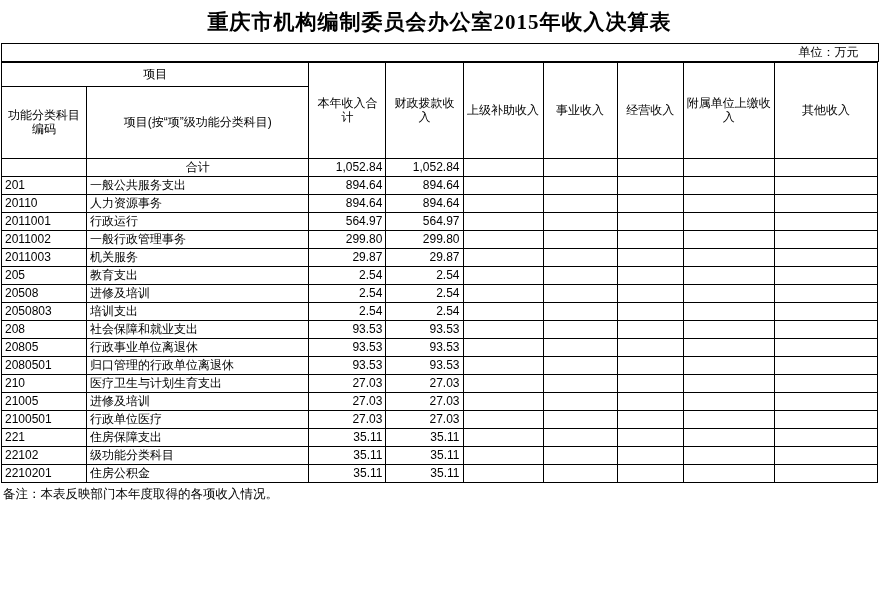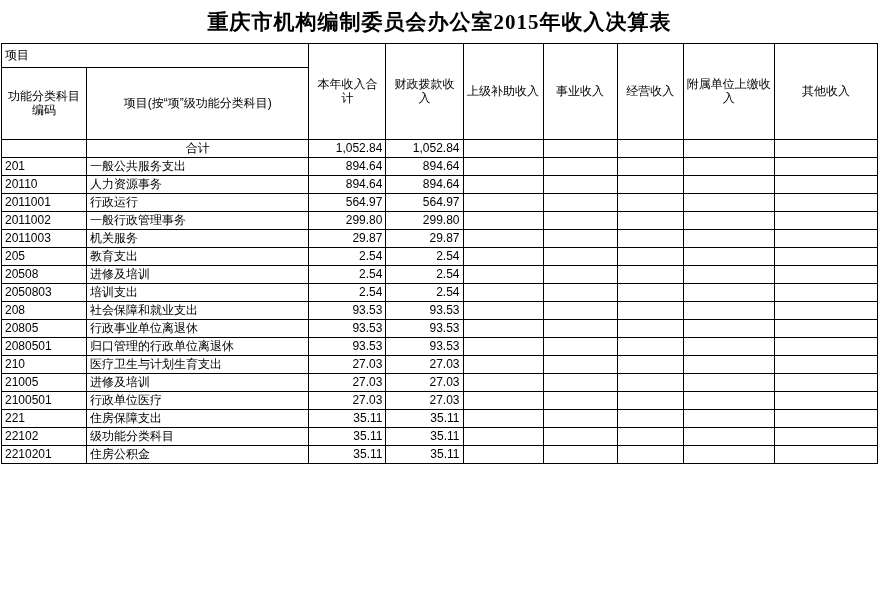--- a/index.html
+++ b/index.html
@@ -51,21 +51,21 @@
     padding-right: 6px;
   }
   .meta-row td { height: 17px; }
   .hdr {
     text-align: center;
     font-weight: normal;
     font-size: 12.5px;
     vertical-align: middle;
   }
   .hdr-项目 {
-    text-align: left;
+    text-align: center;
     font-size: 12.5px;
   }
   .num {
     text-align: right;
     padding-right: 6px;
     font-family: "Liberation Sans", "DejaVu Sans", sans-serif;
     font-size: 12.5px;
   }
   .code {
     text-align: left;
@@ -91,20 +91,24 @@
 <div class="page">
 
   <div class="title">重庆市机构编制委员会办公室2015年收入决算表</div>
 
   <table class="sheet">
     <colgroup>
       <col style="width:795px">
       <col style="width:82px">
     </colgroup>
     <tbody>
+      <tr class="meta-row">
+        <td style="border-right:none;"></td>
+        <td class="meta-cell" style="border-left:none;text-align:left;padding-left:2px;">单位：万元</td>
+      </tr>
     </tbody>
   </table>
 
   <table class="sheet">
     <colgroup>
       <col style="width:85px">
       <col style="width:222px">
       <col style="width:77px">
       <col style="width:77px">
       <col style="width:80px">
@@ -325,14 +329,17 @@
           <td class="num">35.11</td>
           <td class="num"></td>
           <td class="num"></td>
           <td class="num"></td>
           <td class="num"></td>
           <td class="num"></td>
         </tr>
       </tbody>
   </table>
 
+  <div class="meta-wrap">
+    <div class="footnote">备注：本表反映部门本年度取得的各项收入情况。</div>
+  </div>
 
 </div>
 
 </body></html>

